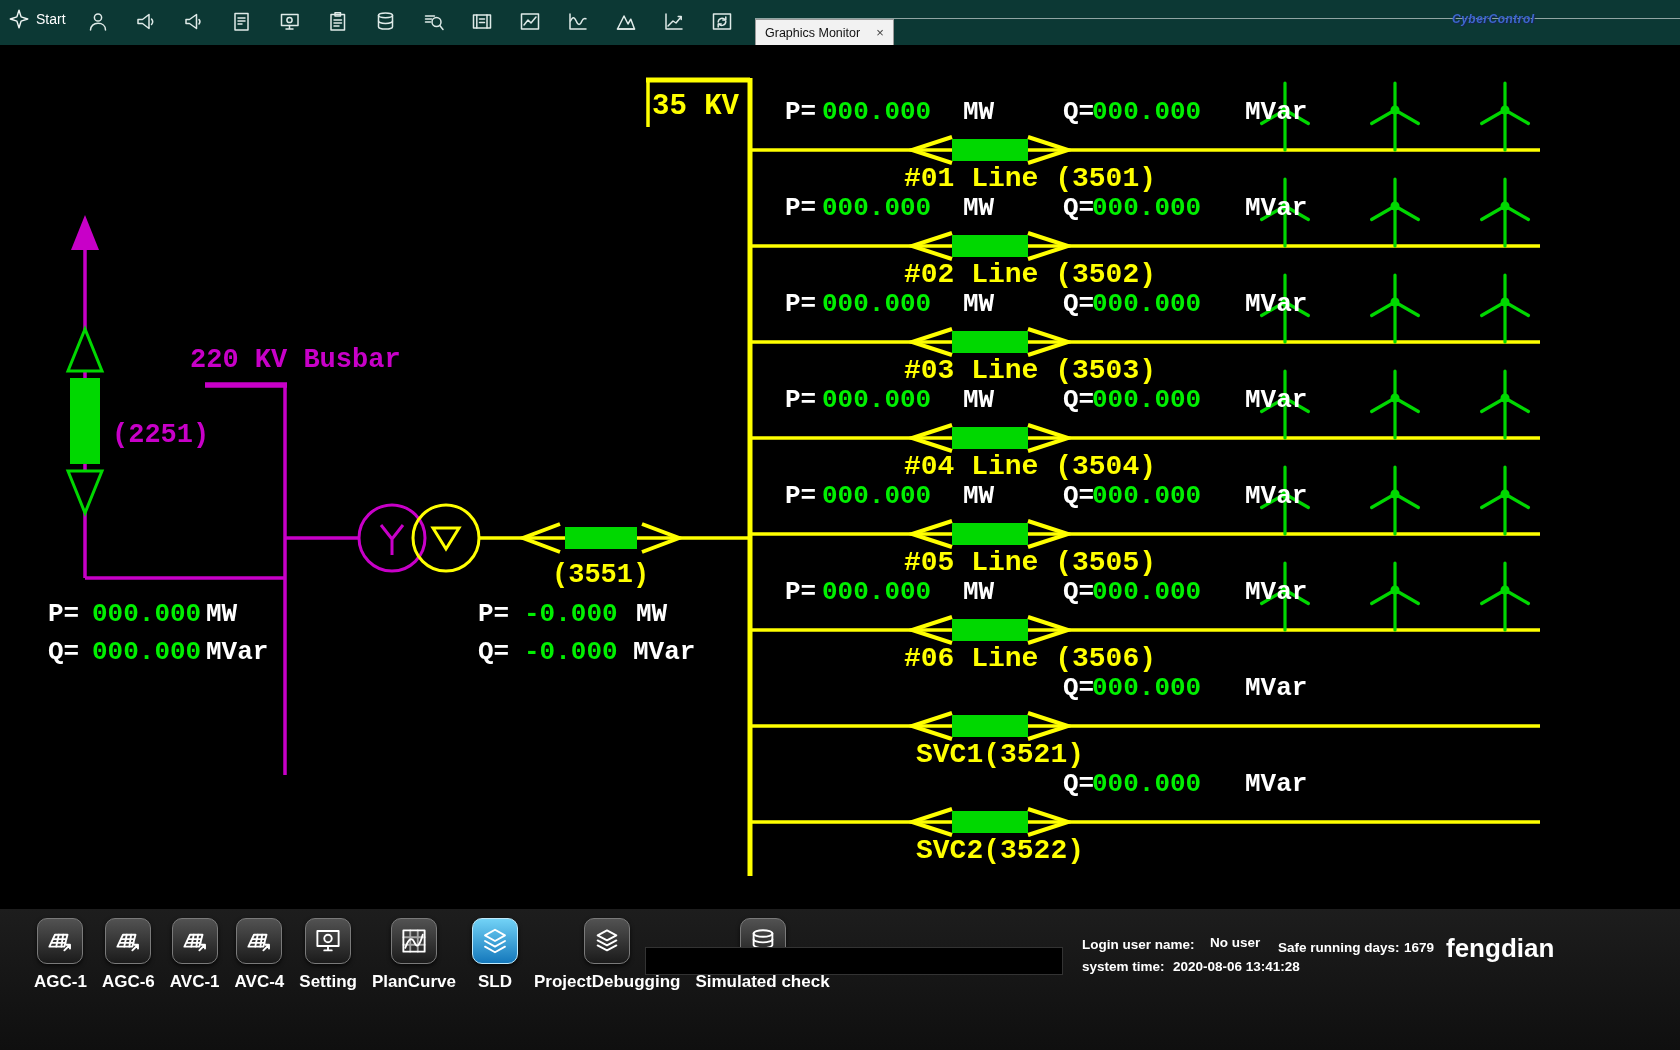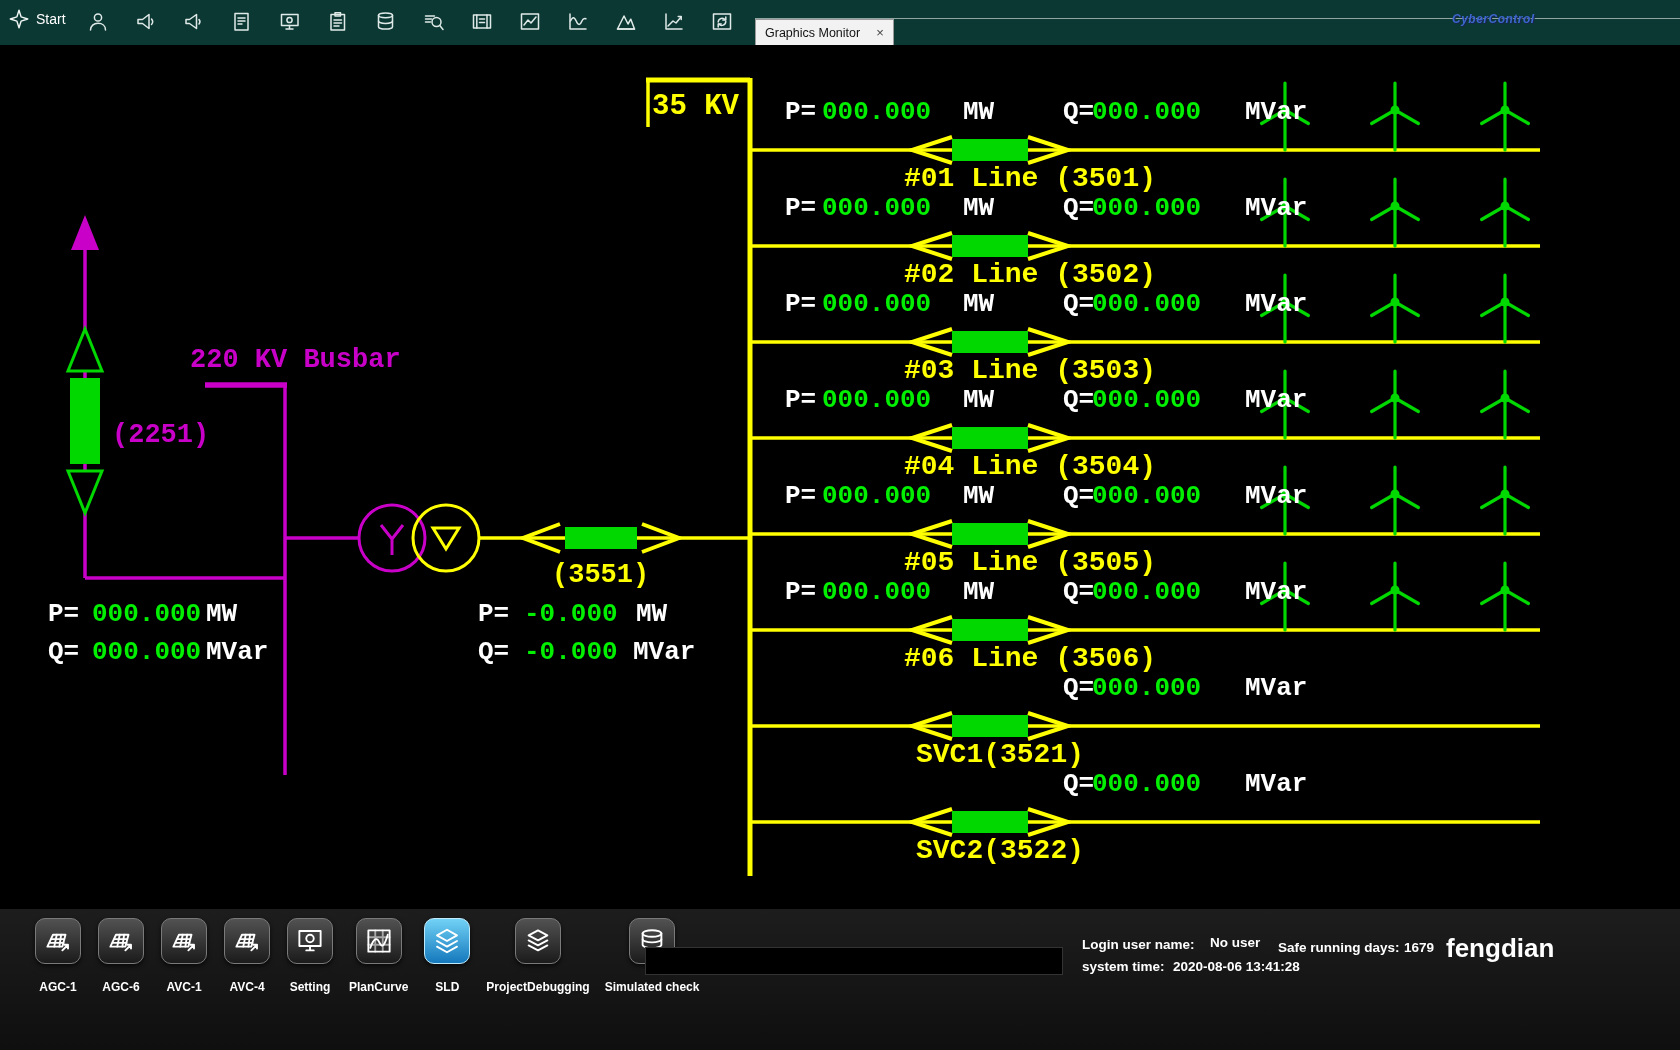--- a/index.html
+++ b/index.html
@@ -50,21 +50,21 @@
   
   #bottombar{position:absolute;top:908px;left:0;width:1680px;height:142px;
     background:linear-gradient(#1d1d1d,#0f0f0f);border-top:1px solid #000}
   #apps{position:absolute;left:34px;top:9px;display:flex;gap:15px;align-items:flex-start}
   .app{display:flex;flex-direction:column;align-items:center;min-width:48px;cursor:pointer}
   .app-btn{width:46px;height:46px;border-radius:10px;background:linear-gradient(#525252,#1b1b1b);
     border:1px solid #7a7a7a;display:flex;align-items:center;justify-content:center;
     box-shadow:0 2px 4px rgba(0,0,0,.7)}
   .app-btn.active{background:linear-gradient(#72d2f6,#1478bc);border-color:#bfeafc}
   .app-btn svg{width:30px;height:30px;stroke:#fff;fill:none;stroke-width:1.5;stroke-linecap:round;stroke-linejoin:round}
-  .app-label{margin-top:16px;font-weight:bold;font-size:12px;color:#fff;white-space:nowrap}
+  .app-label{margin-top:8px;font-weight:bold;font-size:17px;color:#fff;white-space:nowrap}
   #cmdbox{position:absolute;left:645px;top:38px;width:418px;height:28px;background:#000;border:1px solid #333}
   .fs{position:absolute;font-weight:bold;font-size:13.5px;color:#fff;white-space:nowrap}
   #fbrand{position:absolute;left:1446px;top:24px;font-weight:bold;font-size:26px;color:#fff}
 </style>
 </head>
 <body>
 
 <div id="screen">
 
   <header id="topbar">

